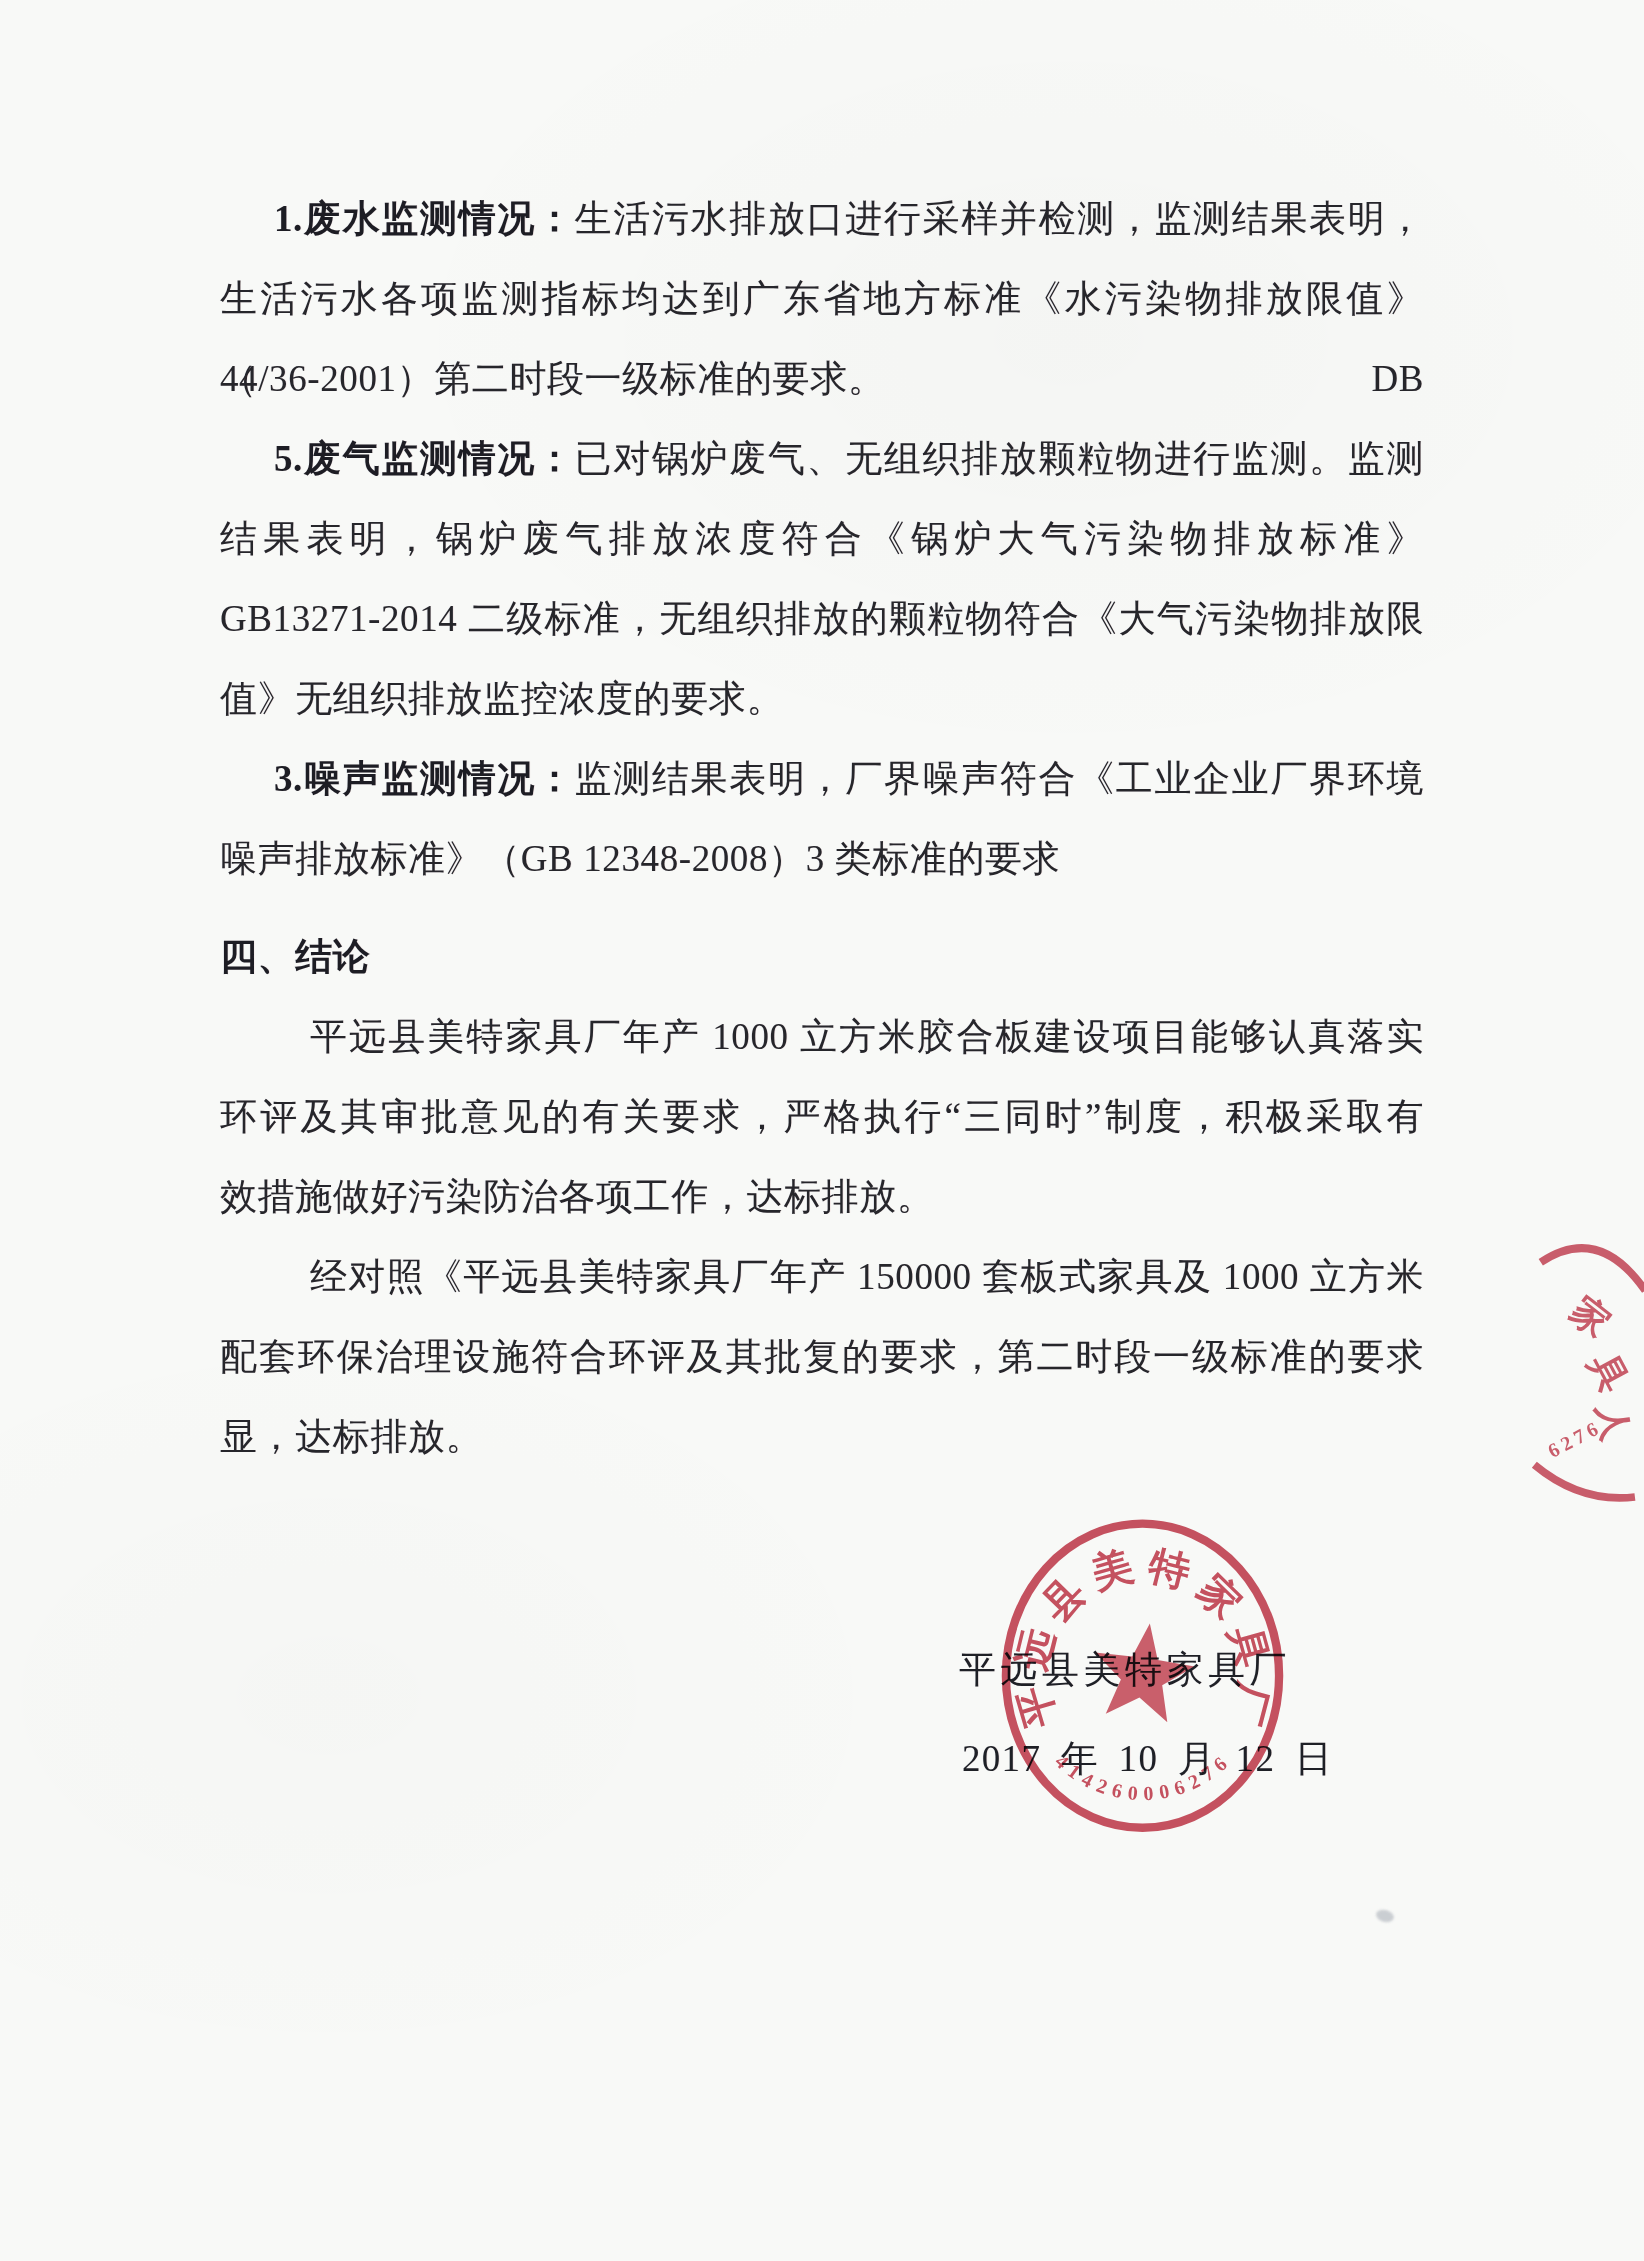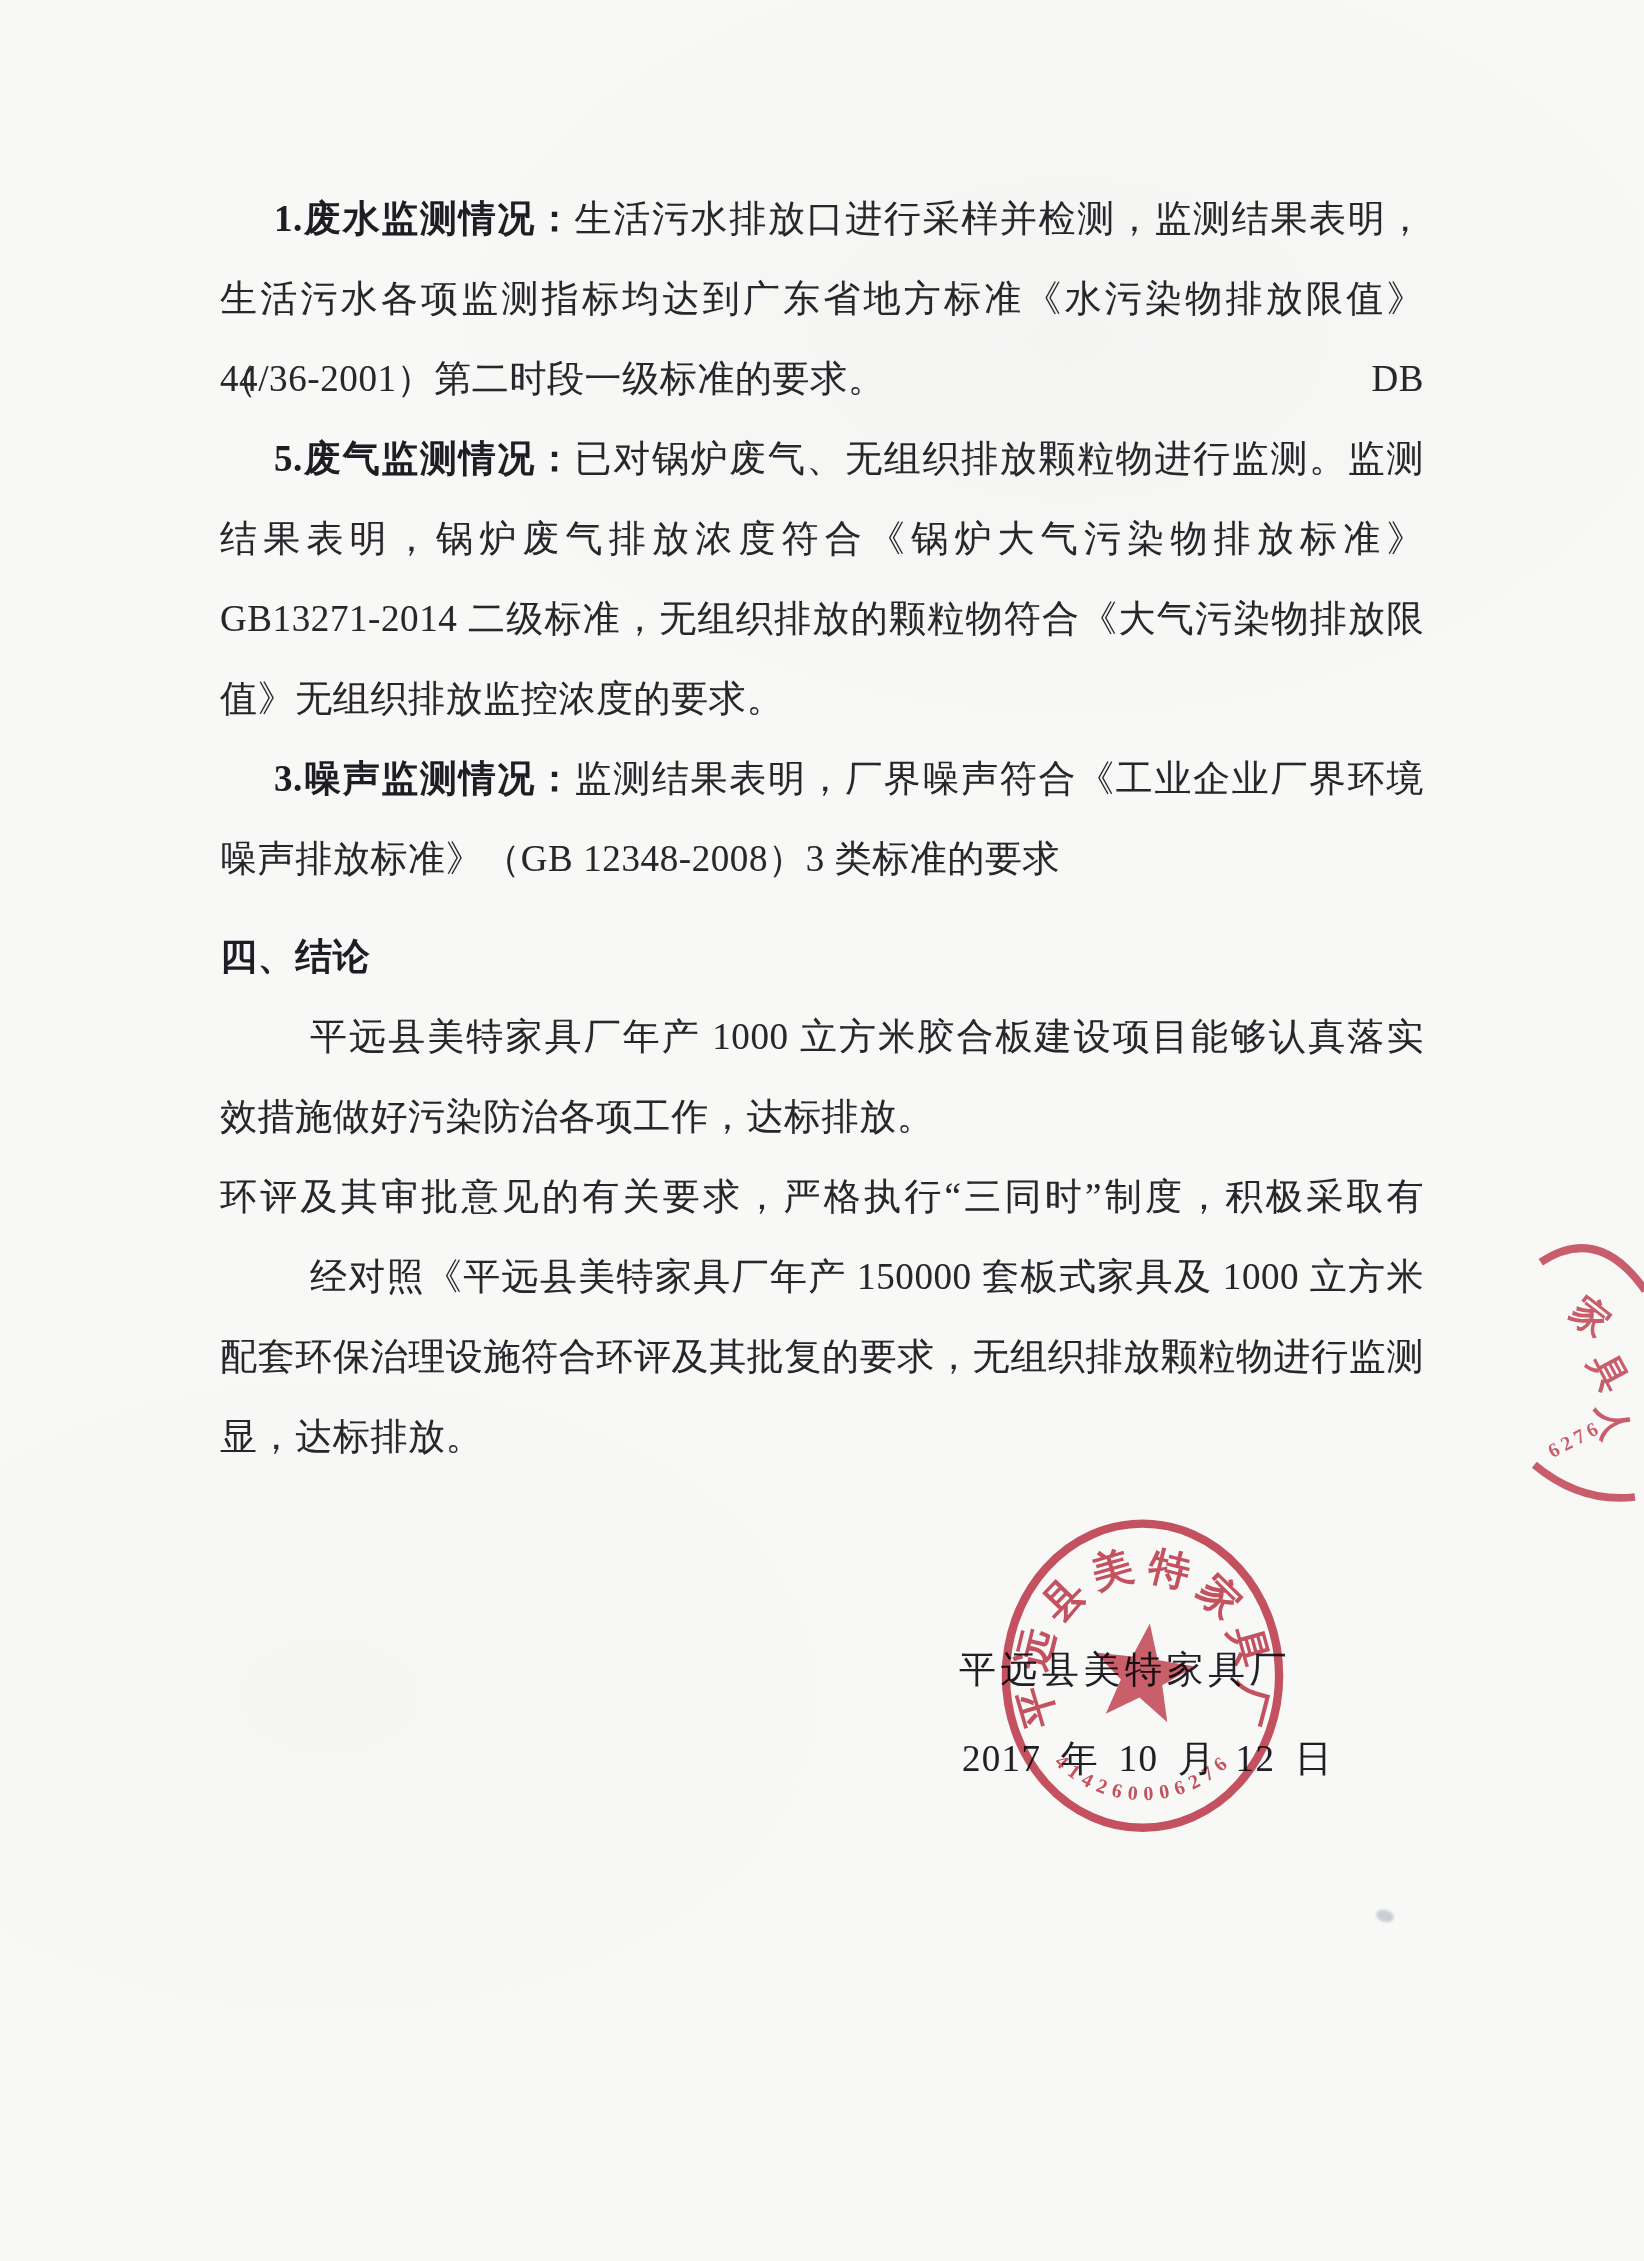--- a/index.html
+++ b/index.html
@@ -68,24 +68,24 @@
       <div class="line just"><span>生活污水各项监测指标均达到广东省地方标准《水污染物排放限值》（DB</span></div>
       <div class="line"><span>44/36-2001）第二时段一级标准的要求。</span></div>
       <div class="line just" style="padding-left: 54px;"><span class="b">5.废气监测情况：</span><span>已对锅炉废气、无组织排放颗粒物进行监测。监测</span></div>
       <div class="line just"><span>结果表明，锅炉废气排放浓度符合《锅炉大气污染物排放标准》</span></div>
       <div class="line just"><span>GB13271-2014 二级标准，无组织排放的颗粒物符合《大气污染物排放限</span></div>
       <div class="line"><span>值》无组织排放监控浓度的要求。</span></div>
       <div class="line just" style="padding-left: 54px;"><span class="b">3.噪声监测情况：</span><span>监测结果表明，厂界噪声符合《工业企业厂界环境</span></div>
       <div class="line"><span>噪声排放标准》（GB 12348-2008）3 类标准的要求</span></div>
       <div class="line heading"><span class="b">四、结论</span></div>
       <div class="line just" style="padding-left: 90px;"><span>平远县美特家具厂年产 1000 立方米胶合板建设项目能够认真落实</span></div>
+      <div class="line just"><span>环评及其审批意见的有关要求，严格执行“三同时”制度，积极采取有</span></div>
       <div class="line"><span>效措施做好污染防治各项工作，达标排放。</span></div>
-      <div class="line just"><span>环评及其审批意见的有关要求，严格执行“三同时”制度，积极采取有</span></div>
       <div class="line just" style="padding-left: 90px;"><span>经对照《平远县美特家具厂年产 150000 套板式家具及 1000 立方米</span></div>
-      <div class="line just"><span>配套环保治理设施符合环评及其批复的要求，无组织排放颗粒物进行监测</span></div>
+      <div class="line just"><span>配套环保治理设施符合环评及其批复的要求，第二时段一级标准的要求</span></div>
       <div class="line"><span>显，达标排放。</span></div>
     </div>
 
   <svg class="stamp" viewBox="0 0 520 564" xmlns="http://www.w3.org/2000/svg">
     <ellipse class="ink" cx="260" cy="280" rx="212" ry="236" stroke-width="13"></ellipse>
     <path id="ringTextPath" d="M 130,355 A 150,150 0 1 1 390,355" fill="none"></path>
     <text font-size="63" font-weight="700" font-family="Liberation Serif, DejaVu Serif, serif">
       <textPath href="#ringTextPath" startOffset="4" textLength="615" lengthAdjust="spacing">平远县美特家具厂</textPath>
     </text>
     <path id="serialPath" d="M 121,414 A 193,193 0 0 0 399,414" fill="none"></path>

